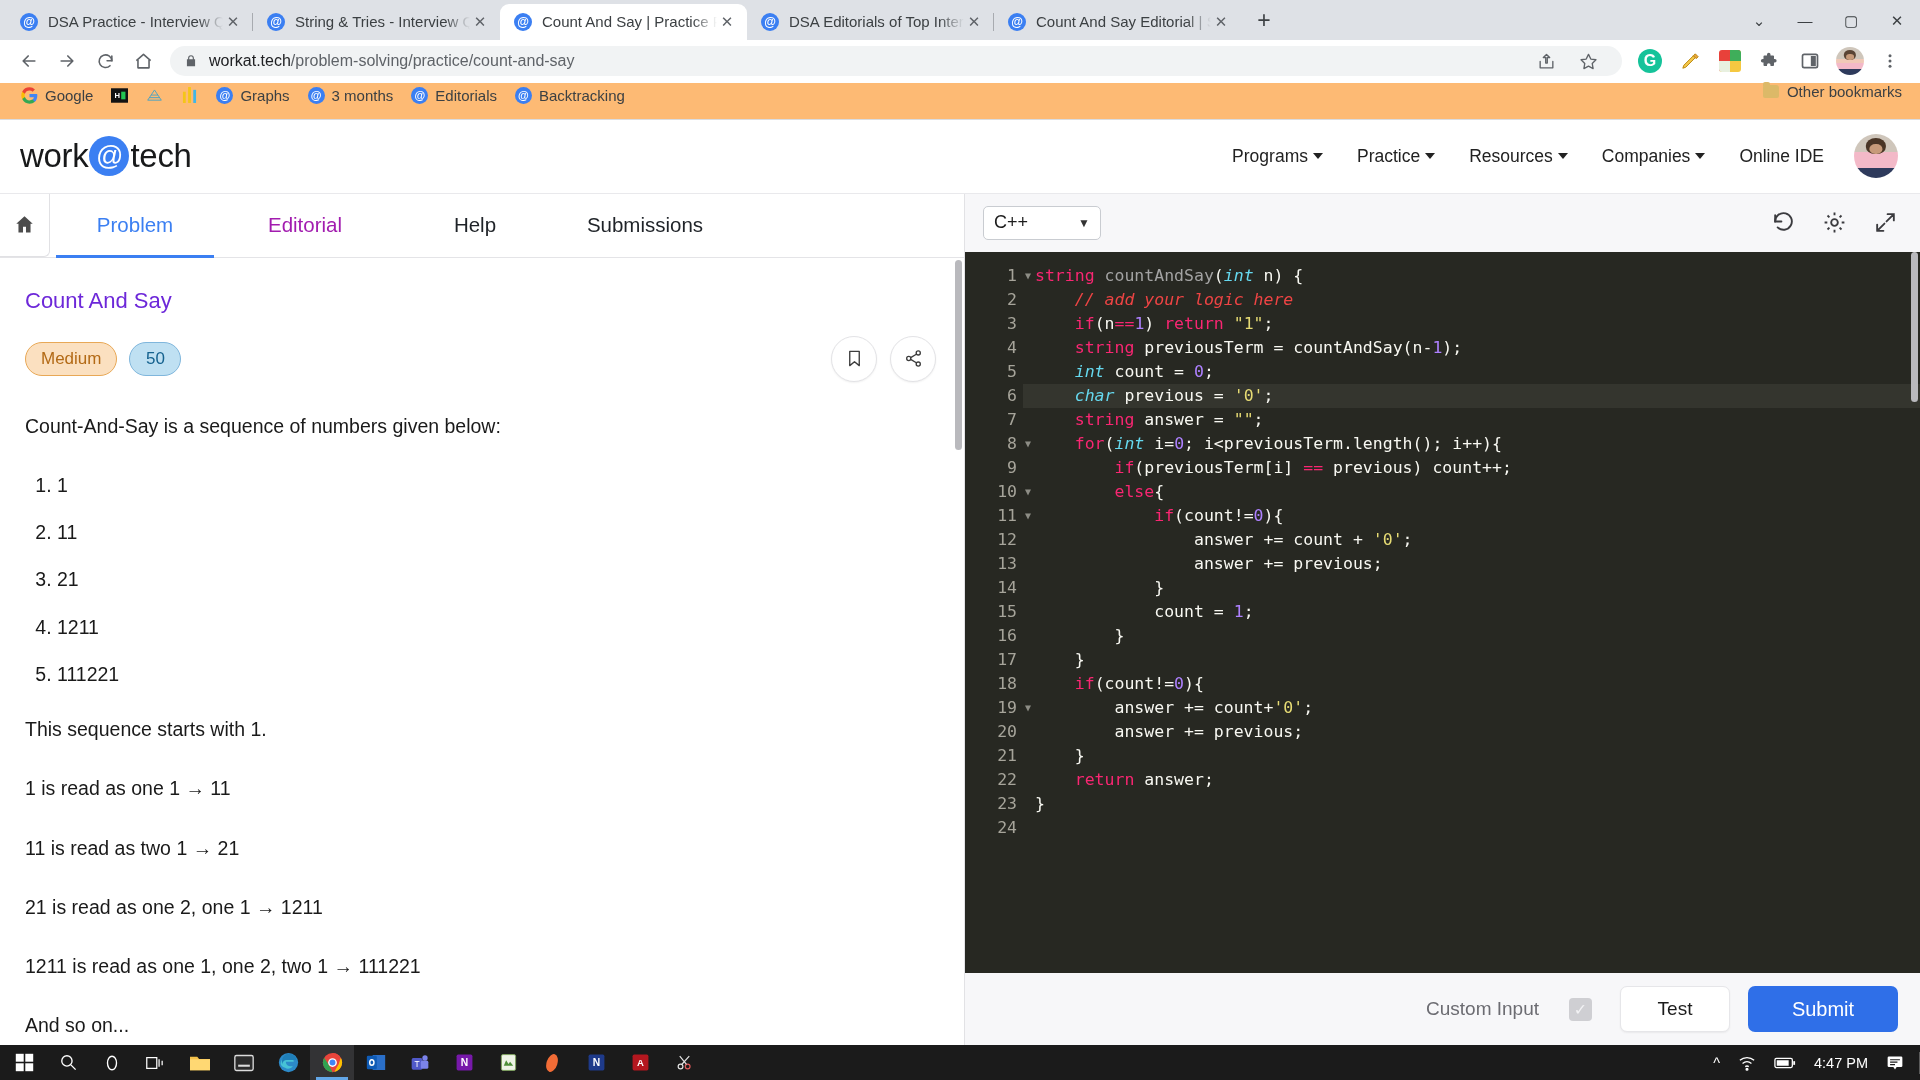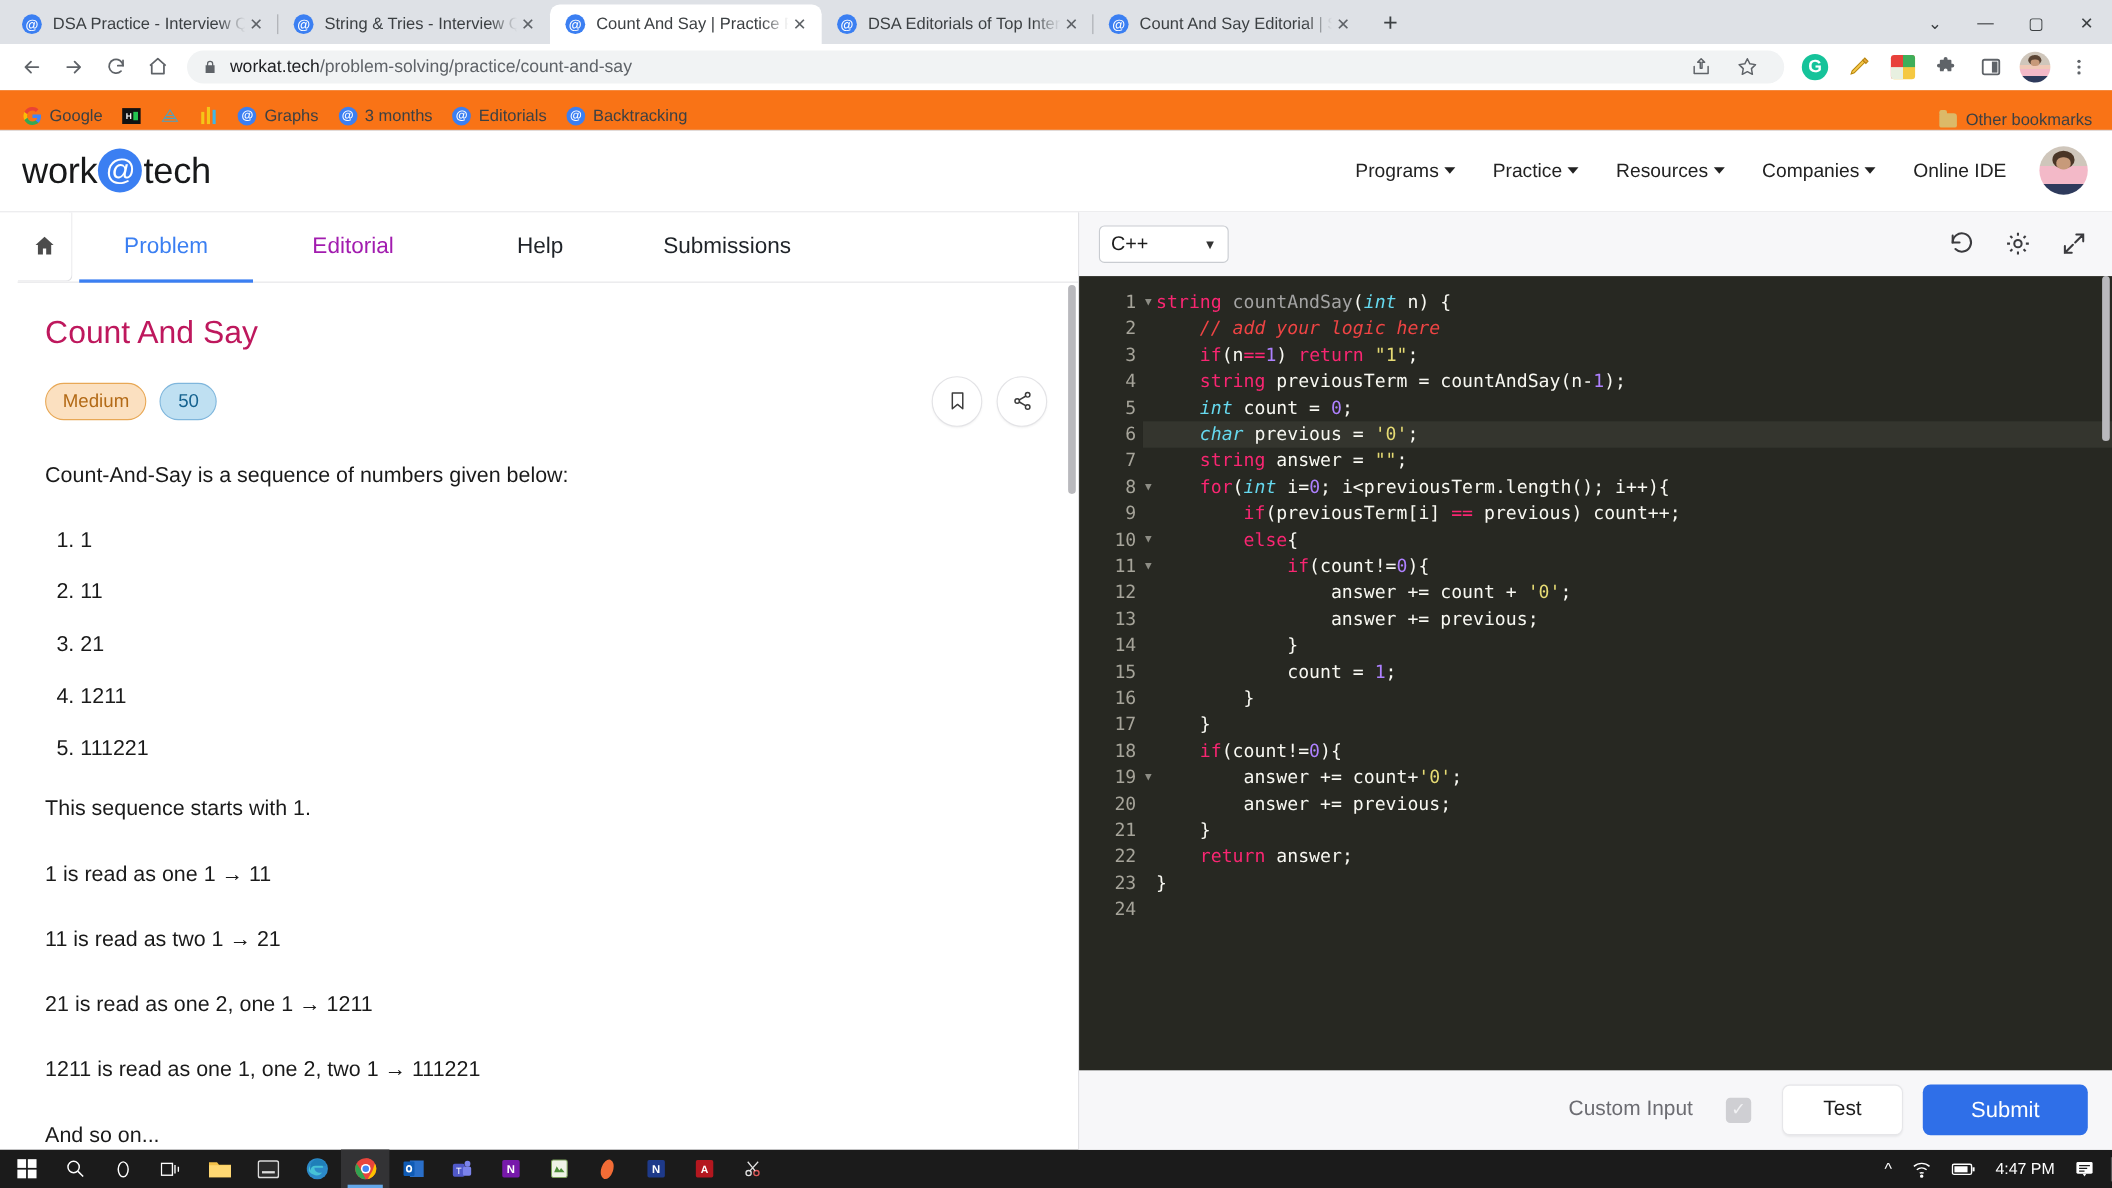--- a/index.html
+++ b/index.html
@@ -59,21 +59,21 @@
     width: 28px; height: 28px; border-radius: 50%; overflow: hidden;
     background: linear-gradient(#cfc6bb 0 42%, #f0c9b7 42% 56%, #f3b9c8 56% 80%, #2e3a5c 80%);
     position: relative; flex: 0 0 auto;
   }
   .avatar-img::before { content:''; position:absolute; left:50%; top:10%; width:44%; height:34%;
     transform:translateX(-50%); background:#5a4434; border-radius:50% 50% 45% 45%; }
   .avatar-img::after { content:''; position:absolute; left:50%; top:24%; width:28%; height:22%;
     transform:translateX(-50%); background:#c79a7a; border-radius:45%; }
 
   
-  .bookmarks { height: 38px; background: #f97316; display: flex; align-items: flex-end;
+  .bookmarks { height: 38px; background: #fdba74; display: flex; align-items: flex-start;
                padding: 0 12px; font-size: 15px; color: #3c4043; border-bottom: 1px solid #dadce0; }
   .bm { display: flex; align-items: center; gap: 7px; padding: 4px 9px; border-radius: 4px; white-space: nowrap; }
   .bm .bico { width: 17px; height: 17px; flex: 0 0 auto; display:flex; align-items:center; justify-content:center; }
   .wico { width: 17px; height: 17px; border-radius: 50%; background: #3b7ff2; color: #fff;
           font-size: 11px; line-height: 17px; text-align: center; font-weight: 700; }
   .bm-right { margin-left: auto; display: flex; align-items: center; gap: 8px; padding-right: 6px; }
   .folder-ico { width: 16px; height: 13px; background: #dcb968; border-radius: 2px 3px 2px 2px; position: relative; }
   .folder-ico::before { content:''; position:absolute; top:-3px; left:0; width:7px; height:4px;
                         background:#dcb968; border-radius:2px 2px 0 0; }
 
@@ -89,38 +89,38 @@
   .nav .item { display: flex; align-items: center; gap: 5px; white-space: nowrap; }
   .caret { width: 0; height: 0; border-left: 5px solid transparent; border-right: 5px solid transparent;
            border-top: 6px solid #222; }
   .hdr-avatar { width: 44px; height: 44px; border-radius: 50%; overflow: hidden; margin-left: 30px;
     background: linear-gradient(#cfc6bb 0 40%, #f3b9c8 40% 78%, #2e3a5c 78%); position: relative; }
   .hdr-avatar::before { content:''; position:absolute; left:50%; top:8%; width:46%; height:36%;
     transform:translateX(-50%); background:#4a3526; border-radius:50% 50% 45% 45%; }
   .hdr-avatar::after { content:''; position:absolute; left:50%; top:22%; width:30%; height:24%;
     transform:translateX(-50%); background:#c79a7a; border-radius:45%; }
 
-  .body-split { flex: 1 1 auto; display: flex; min-height: 0; margin-left: 16px; }
+  .body-split { flex: 1 1 auto; display: flex; min-height: 0; }
 
   
   .left { width: 965px; display: flex; flex-direction: column; min-height: 0; position: relative;
           border-right: 1px solid #e2e2e5; }
   .tabs-row { height: 64px; display: flex; align-items: stretch; border-bottom: 1px solid #e4e4e7; flex: 0 0 auto; }
   .home-btn { width: 50px; display: flex; align-items: center; justify-content: center;
               border: 1px solid #e1e1e4; border-top: none; border-left: none;
               border-radius: 0 0 6px 0; color: #4c4c4c; }
   .ptab { flex: 0 0 auto; width: 170px; display: flex; align-items: center; justify-content: center;
           font-size: 20.5px; color: #1f2328; position: relative; }
   .ptab.active { color: #3b7ff2; }
   .ptab.active::after { content: ''; position: absolute; left: 6px; right: 6px; bottom: -1px;
                         height: 3px; background: #3b7ff2; }
   .ptab.muted { color: #a21caf; }
 
   .content { flex: 1 1 auto; overflow: hidden; padding: 30px 28px 0 25px; min-height: 0; }
-  .ptitle { font-size: 29px; color: #be185d; font-weight: 400; }
+  .ptitle { font-size: 22px; color: #6d28d9; font-weight: 400; }
   .badges { display: flex; align-items: center; margin-top: 22px; }
   .badge { height: 34px; padding: 0 15px; border-radius: 18px; display: flex; align-items: center;
            font-size: 17px; }
   .badge.medium { background: #fbe0c0; border: 1px solid #e8a856; color: #b36a16; }
   .badge.score { background: #bfe0f2; border: 1px solid #7fb6dc; color: #15628f; margin-left: 12px;
                  min-width: 52px; justify-content: center; }
   .badge-actions { margin-left: auto; display: flex; gap: 13px; }
   .circ-btn { width: 46px; height: 46px; border-radius: 50%; background: #fff; border: 1px solid #e3e3e6;
               display: flex; align-items: center; justify-content: center; box-shadow: 0 1px 2px rgba(0,0,0,.06); }
 

